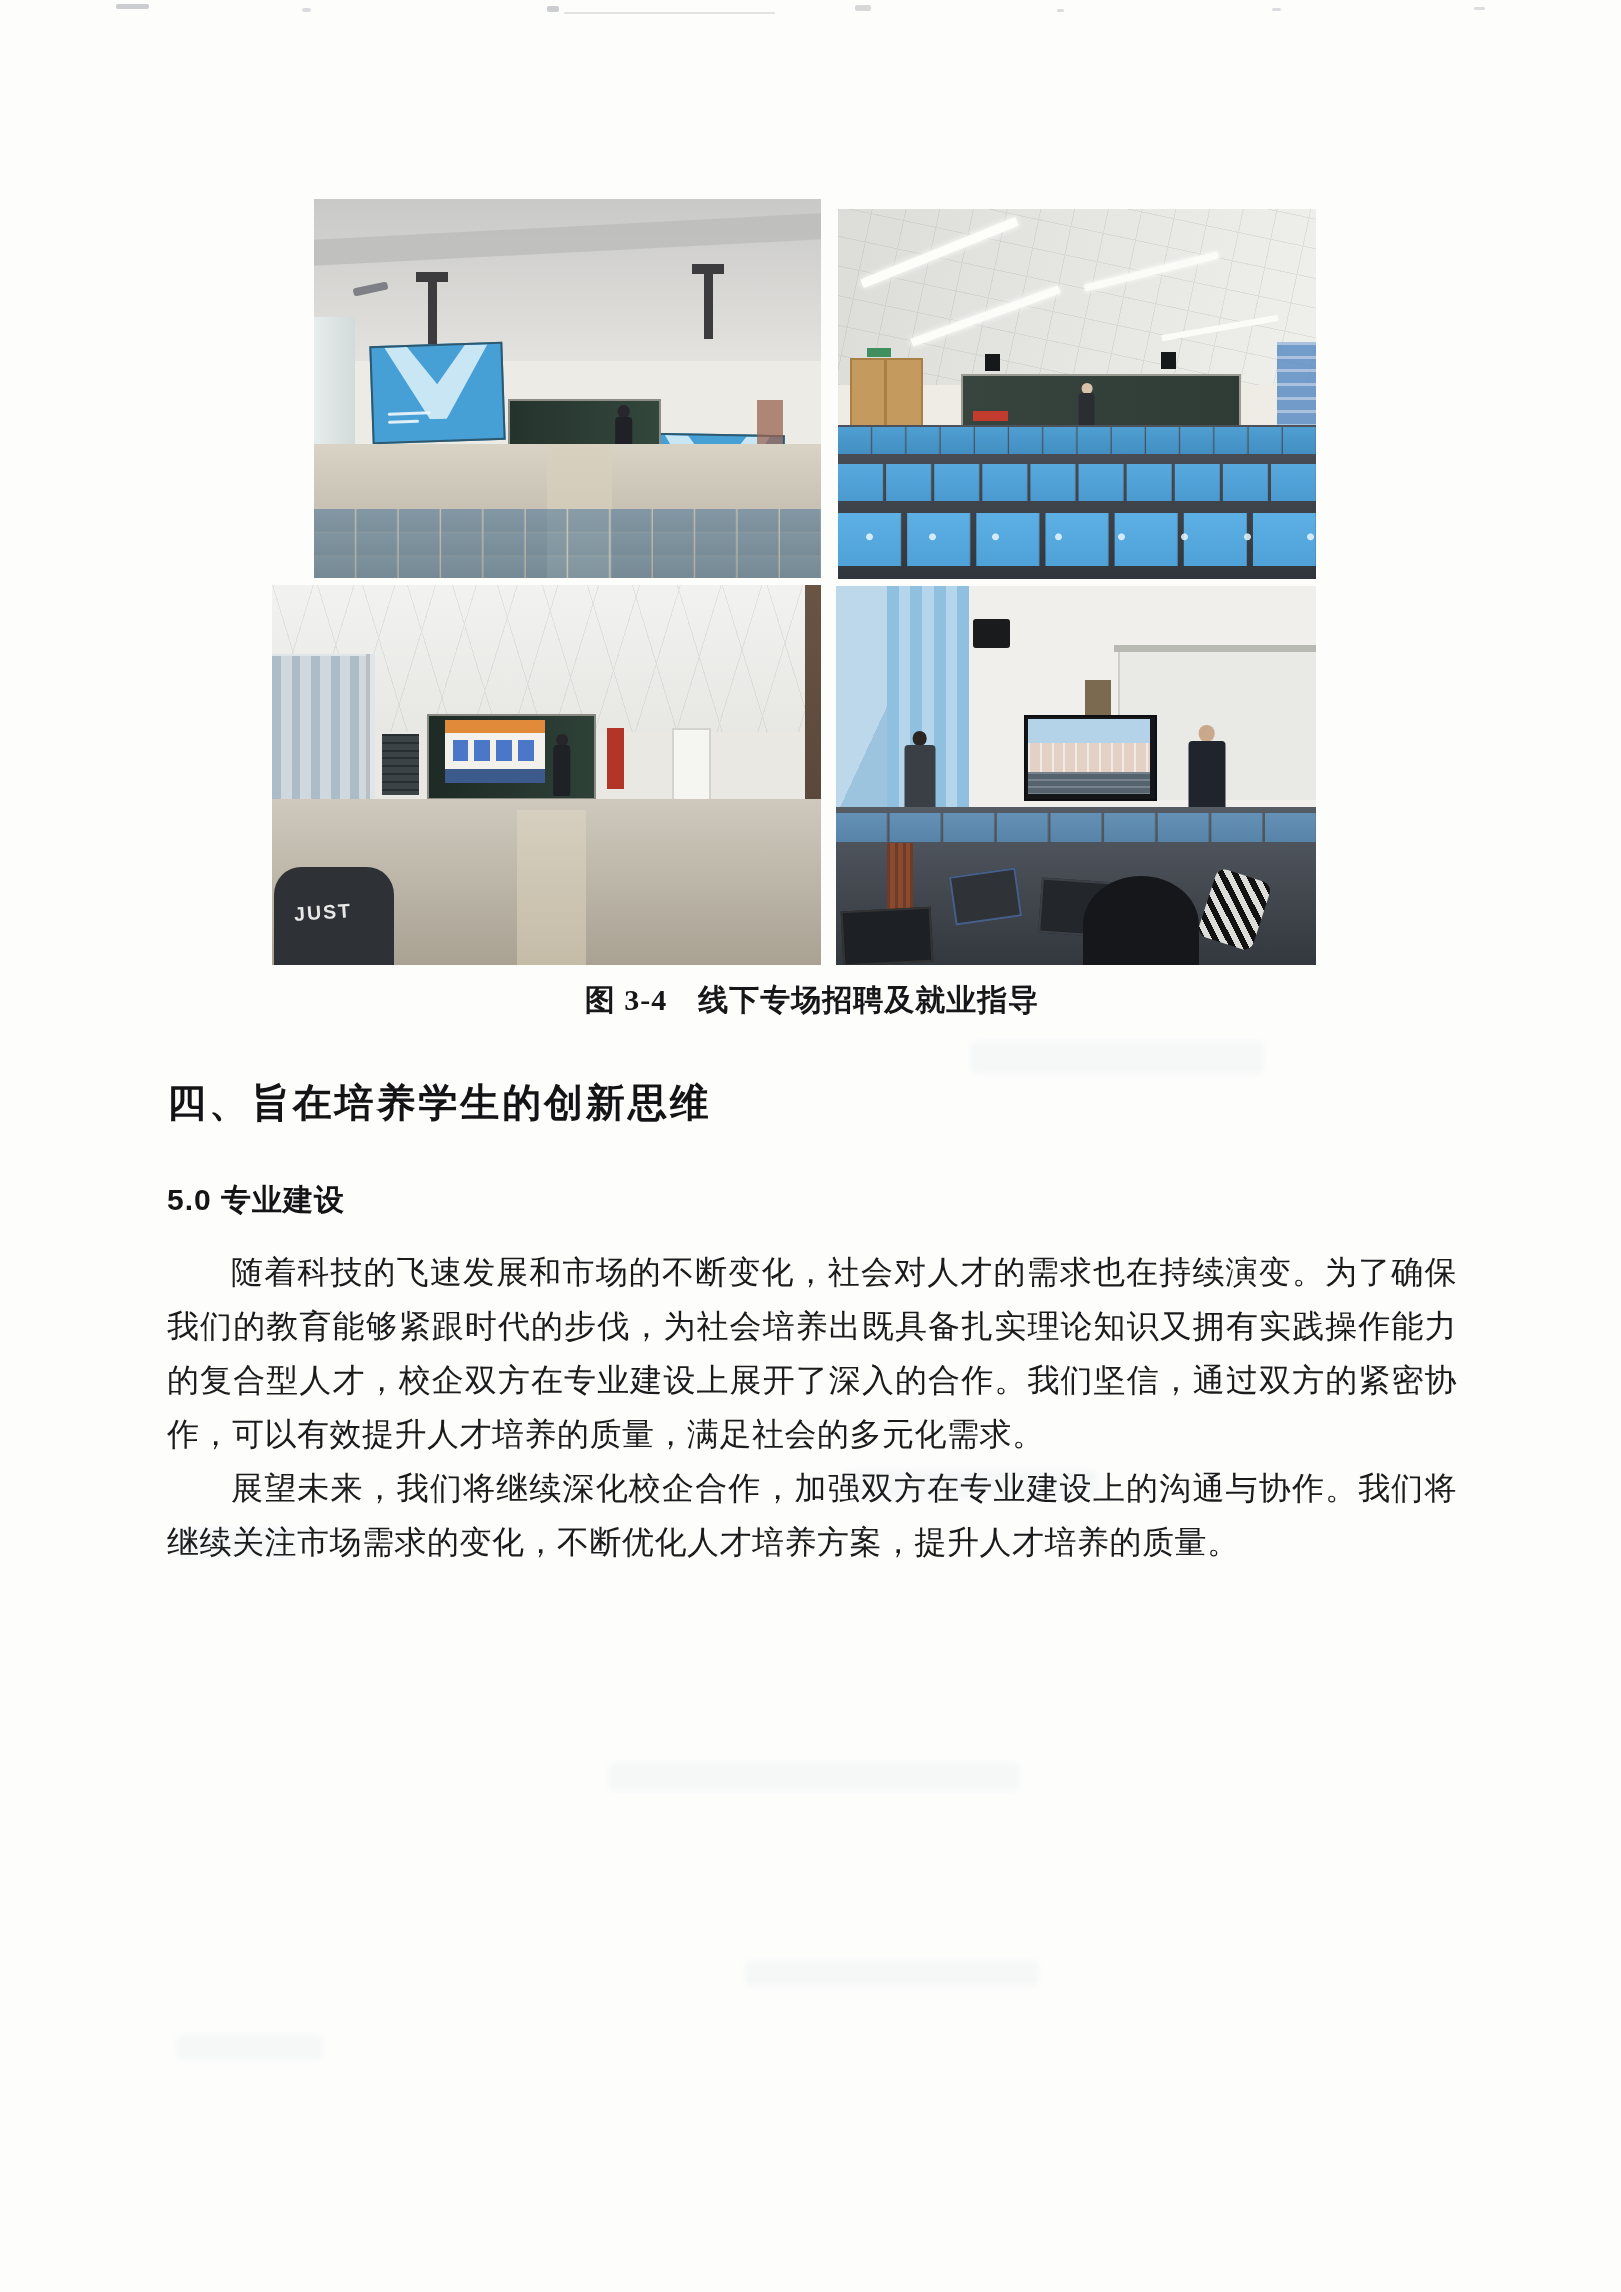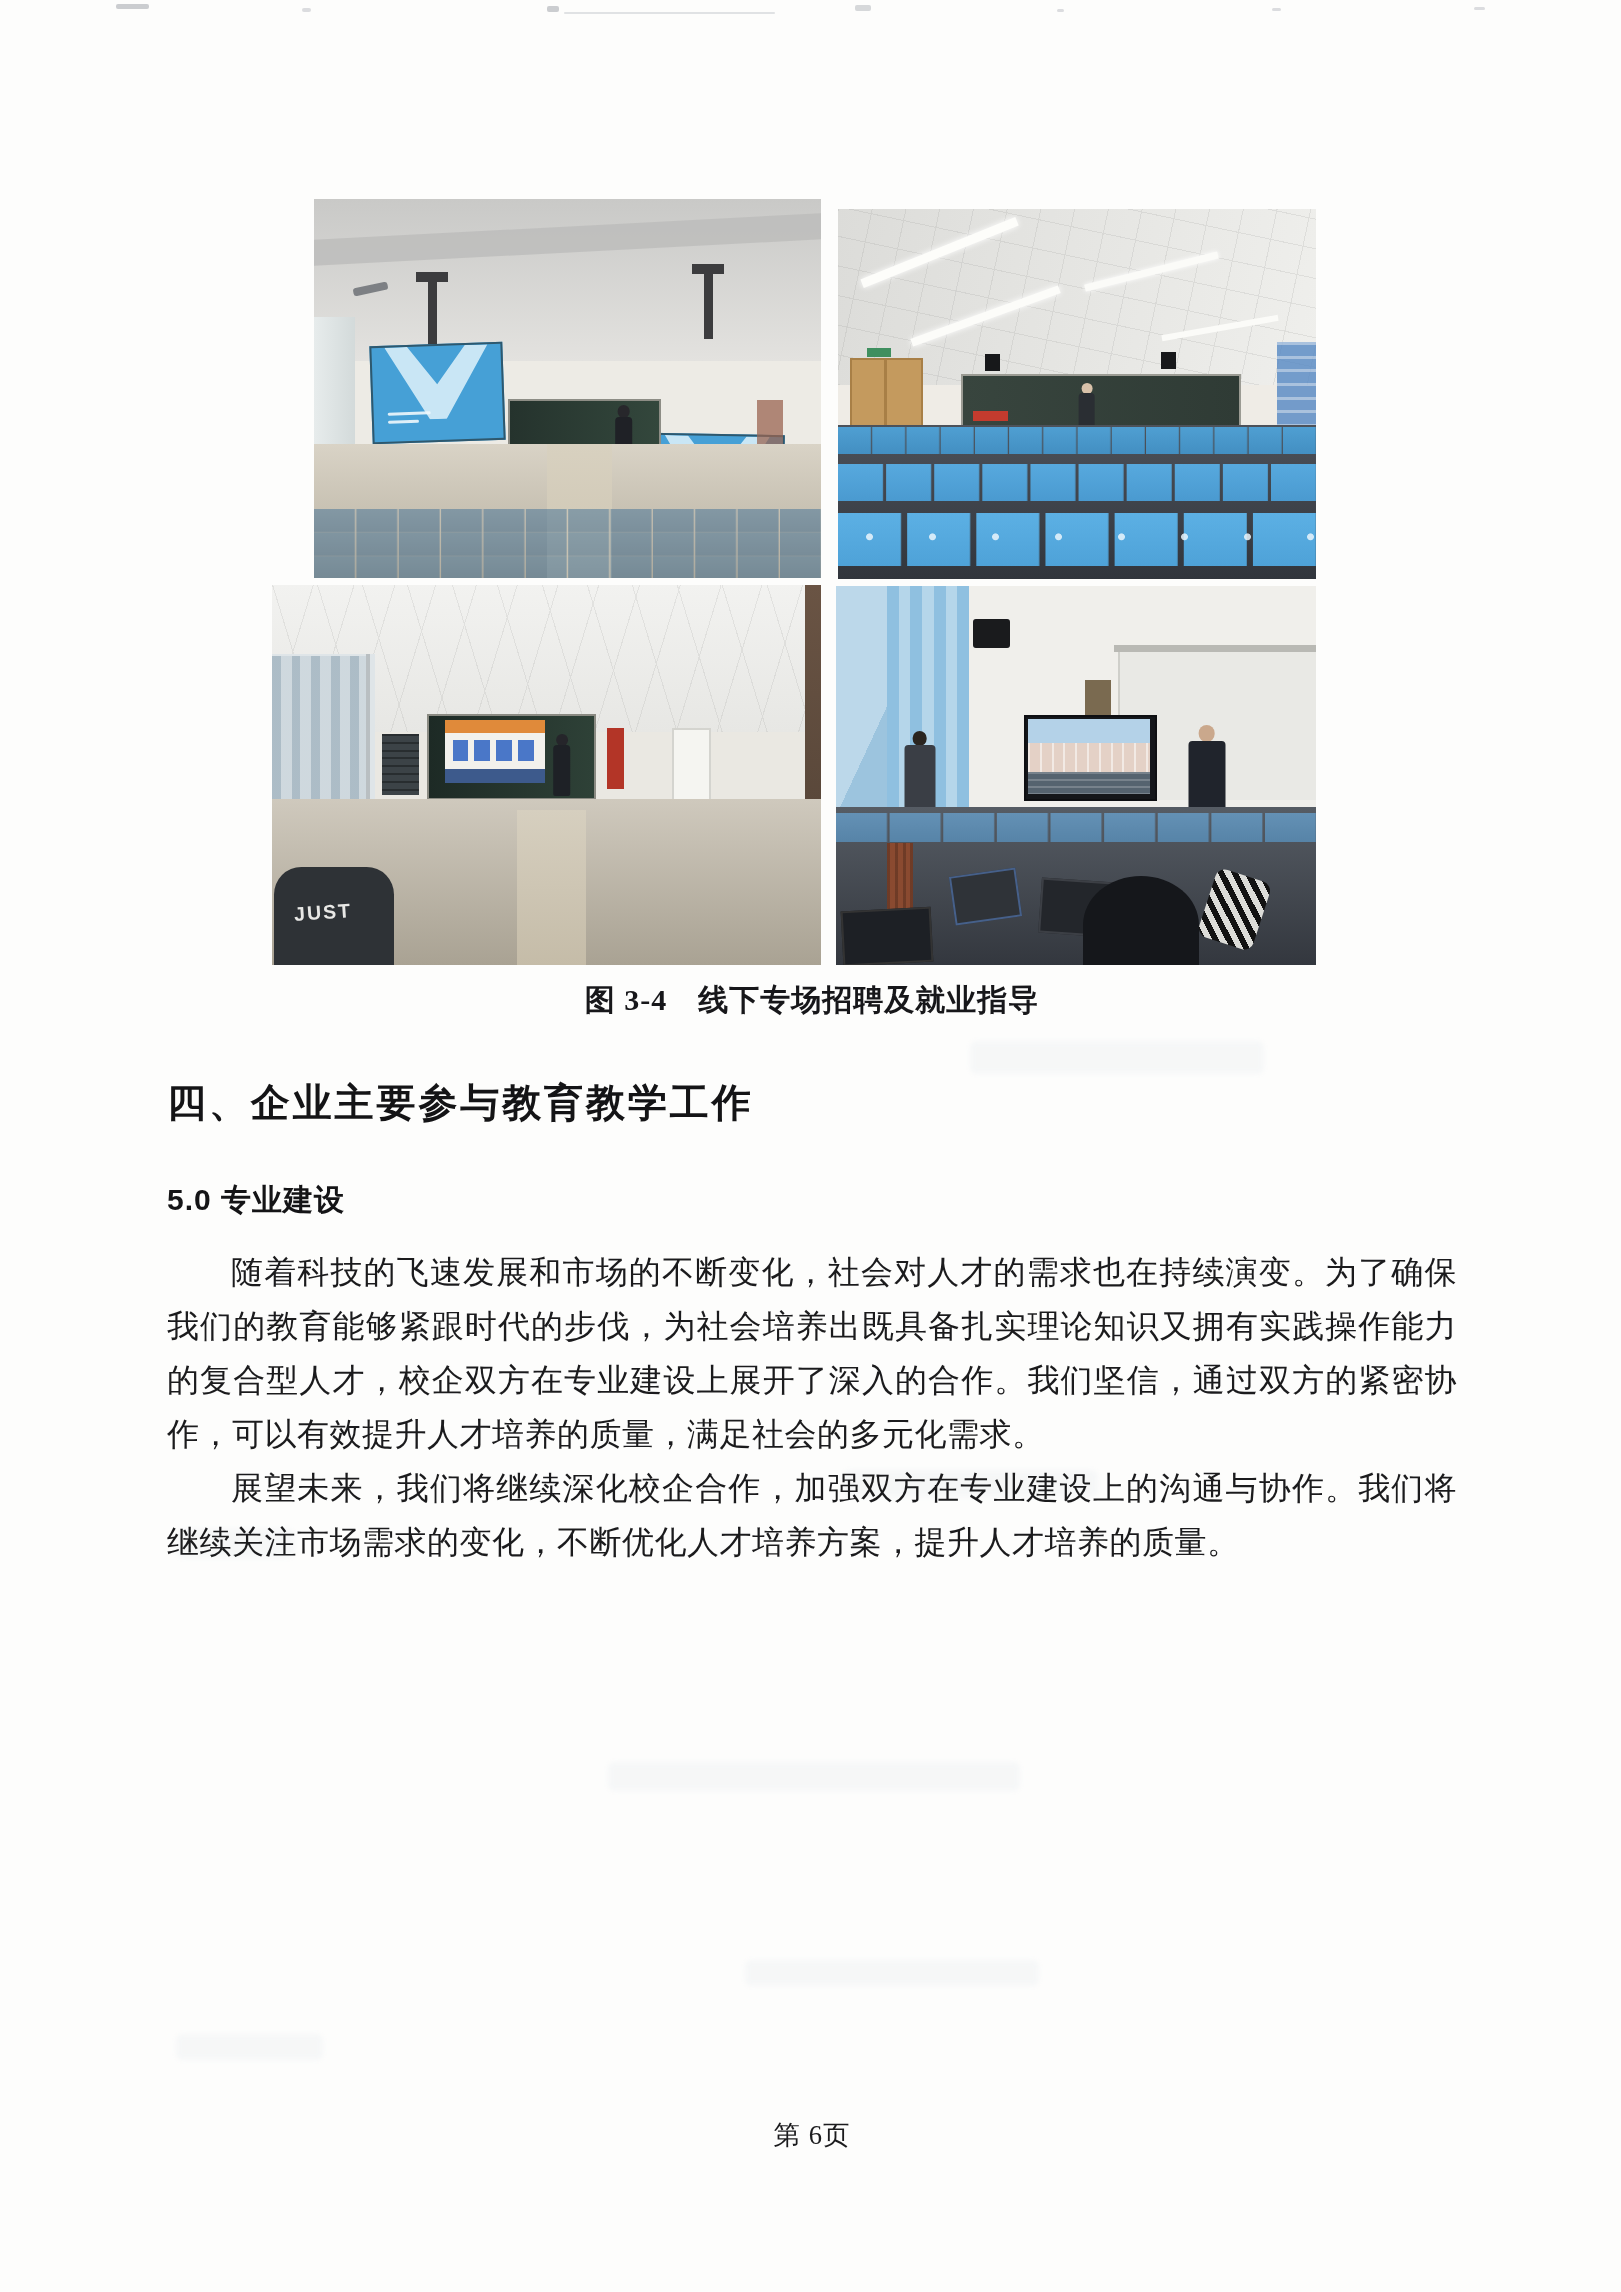--- a/index.html
+++ b/index.html
@@ -234,23 +234,22 @@
          background-image:radial-gradient(circle at 50% 45%,#181b20 0 36%,transparent 44%);
          background-size:82px 59px;background-position:25.5px 0;"></div>
     <div class="abs" style="left:247px;top:290px;width:116px;height:98px;background:#15171b;border-radius:50% 50% 0 0;"></div>
     <div class="abs" style="left:370px;top:288px;width:57px;height:71px;transform:rotate(18deg);
          background-image:repeating-linear-gradient(45deg,#121212 0 5.9px,#dcdcd8 5.9px 11.8px);border-radius:9.8px;"></div>
     <div class="abs" style="left:5.9px;top:323px;width:86px;height:51px;background:#1d2025;transform:rotate(-3deg);border:2px solid #333;"></div>
   </div>
 
   <div class="caption">图 3-4　线下专场招聘及就业指导</div>
 
-  <div class="h-section">四、企业主要参与教育教学工作</div>
+  <div class="h-section">四、旨在培养学生的创新思维</div>
   <div class="h-sub">5.0 专业建设</div>
 
   <div class="bodytext">
     <p>随着科技的飞速发展和市场的不断变化，社会对人才的需求也在持续演变。为了确保我们的教育能够紧跟时代的步伐，为社会培养出既具备扎实理论知识又拥有实践操作能力的复合型人才，校企双方在专业建设上展开了深入的合作。我们坚信，通过双方的紧密协作，可以有效提升人才培养的质量，满足社会的多元化需求。</p>
     <p>展望未来，我们将继续深化校企合作，加强双方在专业建设上的沟通与协作。我们将继续关注市场需求的变化，不断优化人才培养方案，提升人才培养的质量。</p>
   </div>
 
-  <div class="pagefoot">第 6页</div>
 </div>
 
 
 </body></html>

